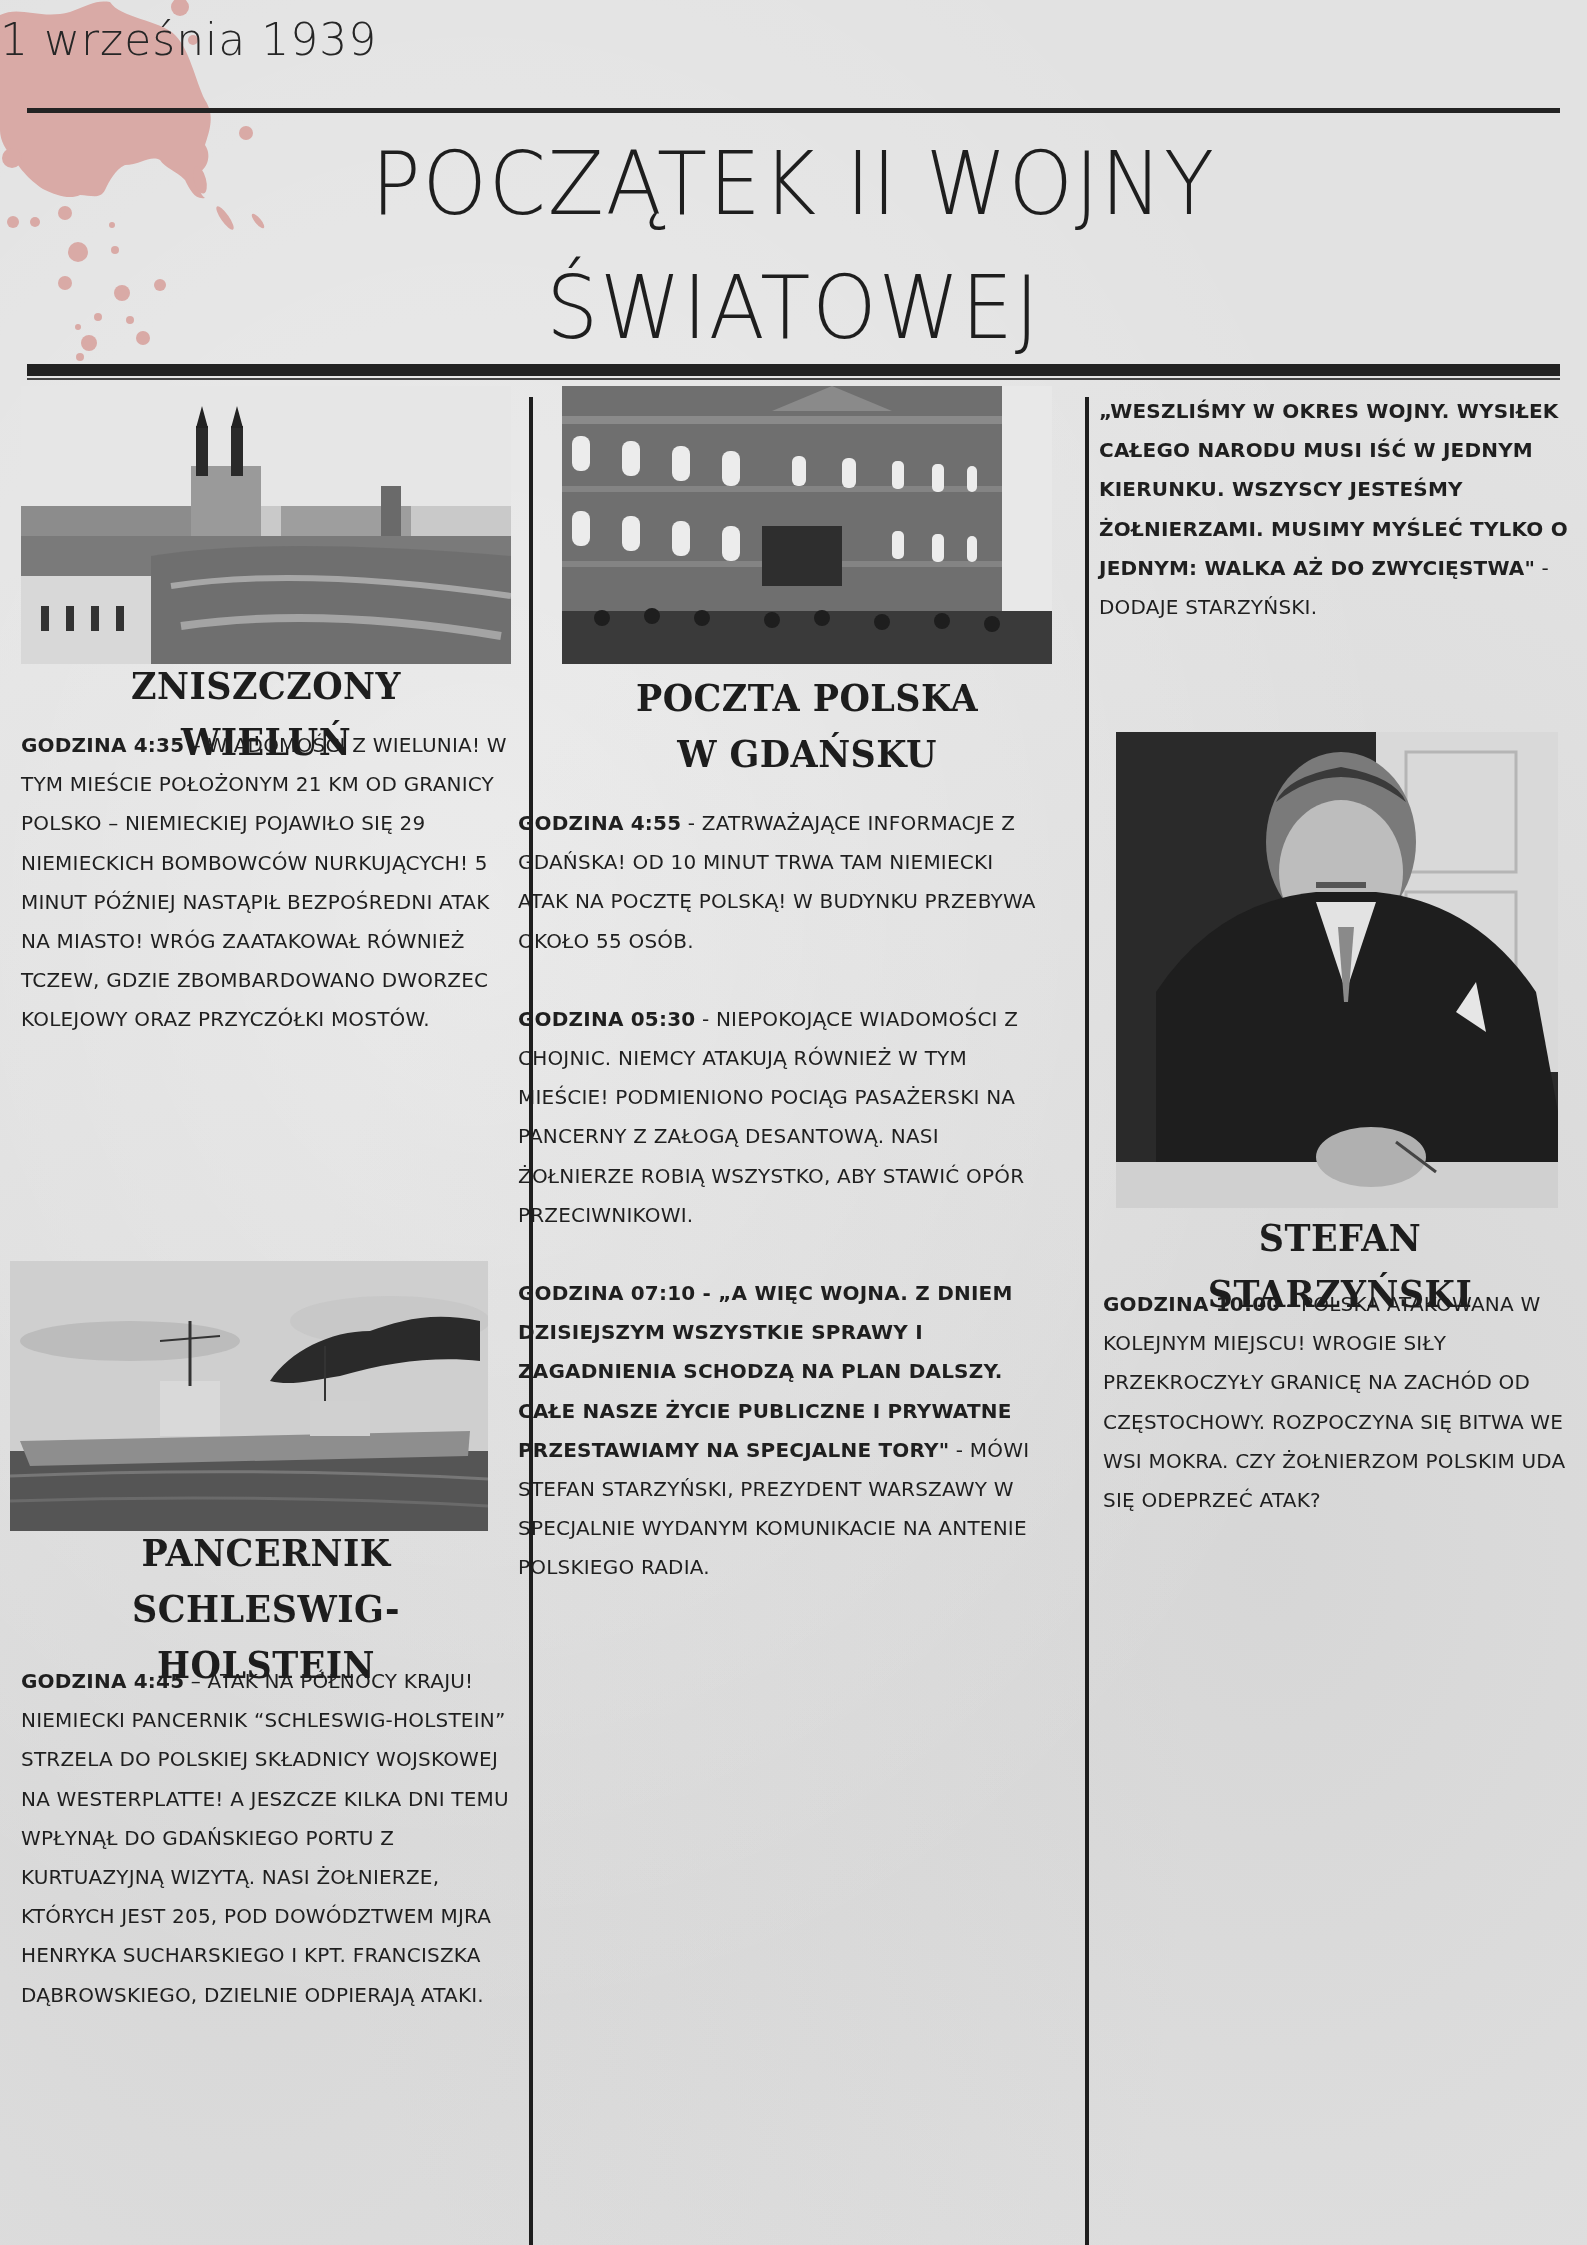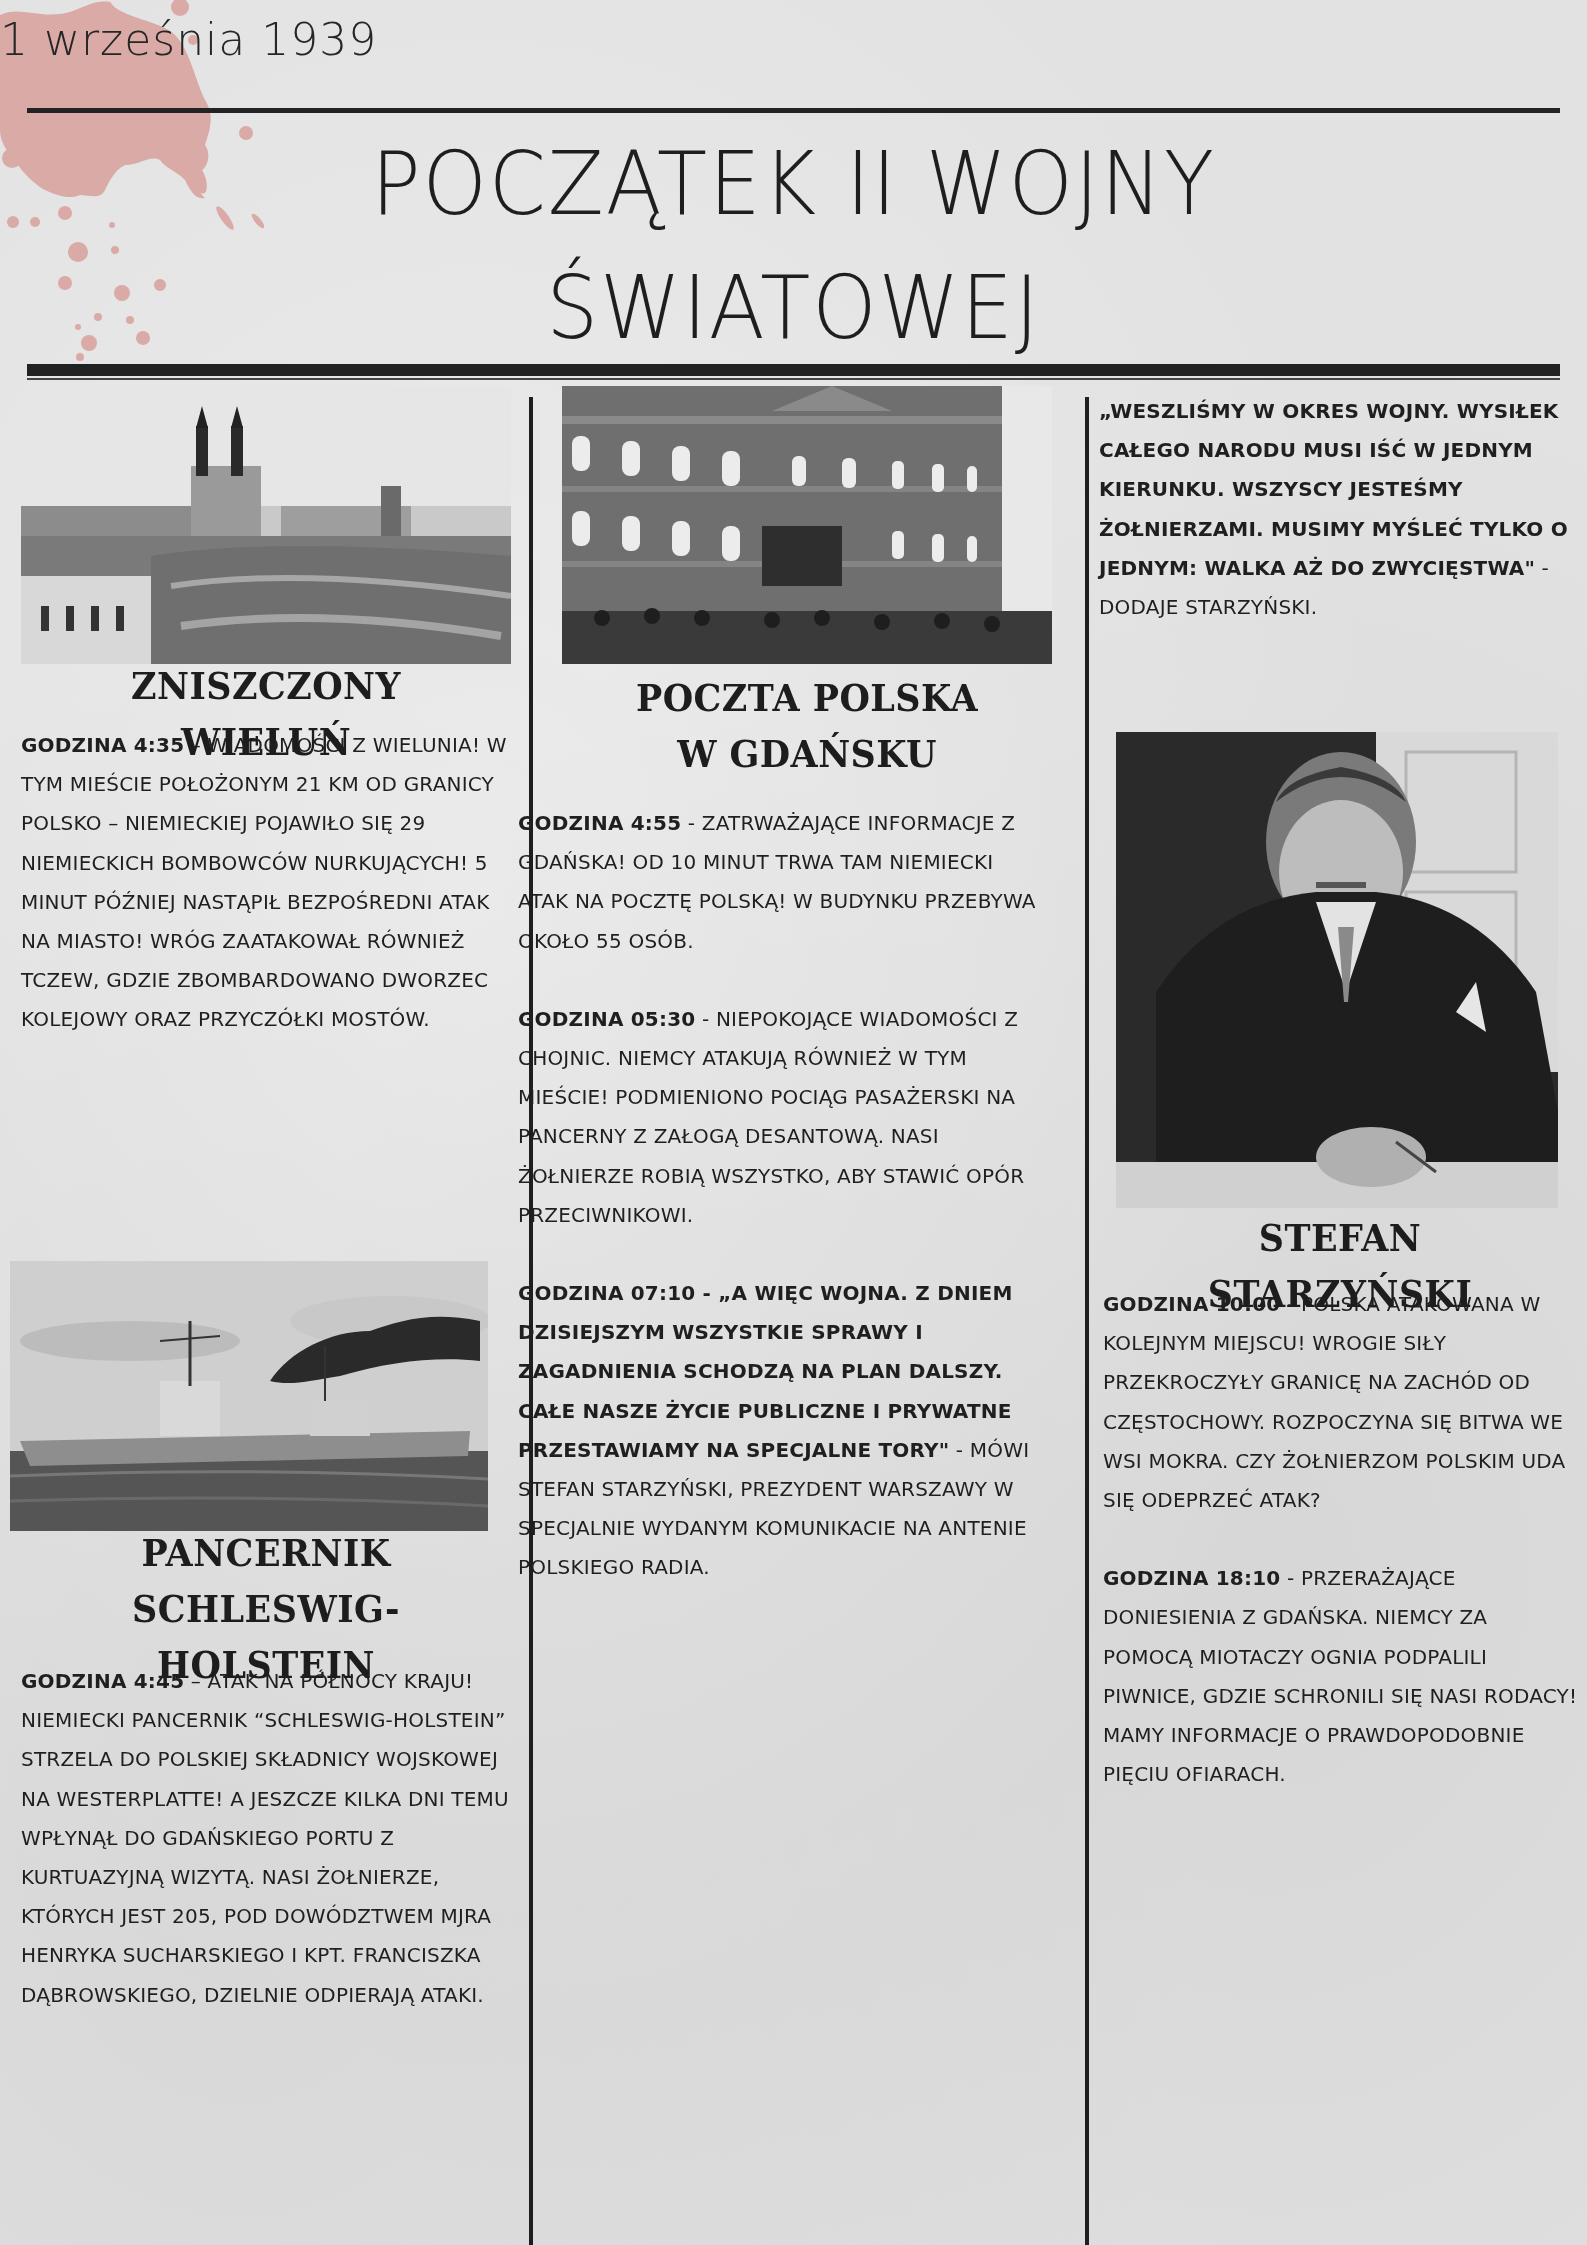--- a/index.html
+++ b/index.html
@@ -222,14 +222,13 @@
     <polygon points="222,195 238,195 232,270 228,270" fill="#8a8a8a"></polygon>
     <polygon points="340,280 360,250 370,300" fill="#e6e6e6"></polygon>
     <rect x="0" y="430" width="442" height="46" fill="#d0d0d0"></rect>
     <ellipse cx="255" cy="425" rx="55" ry="30" fill="#b0b0b0"></ellipse>
     <line x1="280" y1="410" x2="320" y2="440" stroke="#444" stroke-width="3"></line>
   </svg>
 </div>
 <div class="caption" style="left:1105px; top:1210px; width:470px;">STEFAN STARZYŃSKI</div>
 <div class="article" style="left:1103px; top:1285px; width:480px;">
   <p><span class="time">GODZINA 10:00</span><span> - POLSKA ATAKOWANA W KOLEJNYM MIEJSCU! WROGIE SIŁY PRZEKROCZYŁY GRANICĘ NA ZACHÓD OD CZĘSTOCHOWY. ROZPOCZYNA SIĘ BITWA WE WSI MOKRA. CZY ŻOŁNIERZOM POLSKIM UDA SIĘ ODEPRZEĆ ATAK?</span></p>
-  <p><span class="time">GODZINA 18:10</span><span> - PRZERAŻAJĄCE DONIESIENIA Z GDAŃSKA. NIEMCY ZA POMOCĄ MIOTACZY OGNIA PODPALILI PIWNICE, GDZIE SCHRONILI SIĘ NASI RODACY! MAMY INFORMACJE O PRAWDOPODOBNIE PIĘCIU OFIARACH.</span></p>
 </div>
 
 </body></html>

